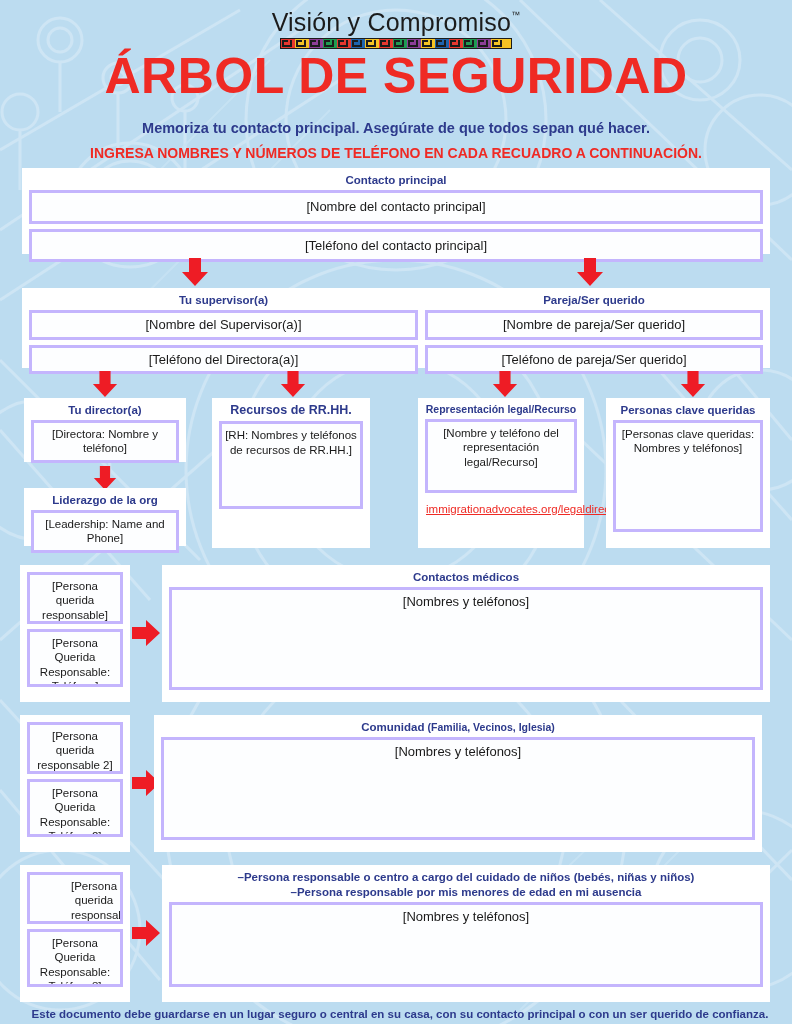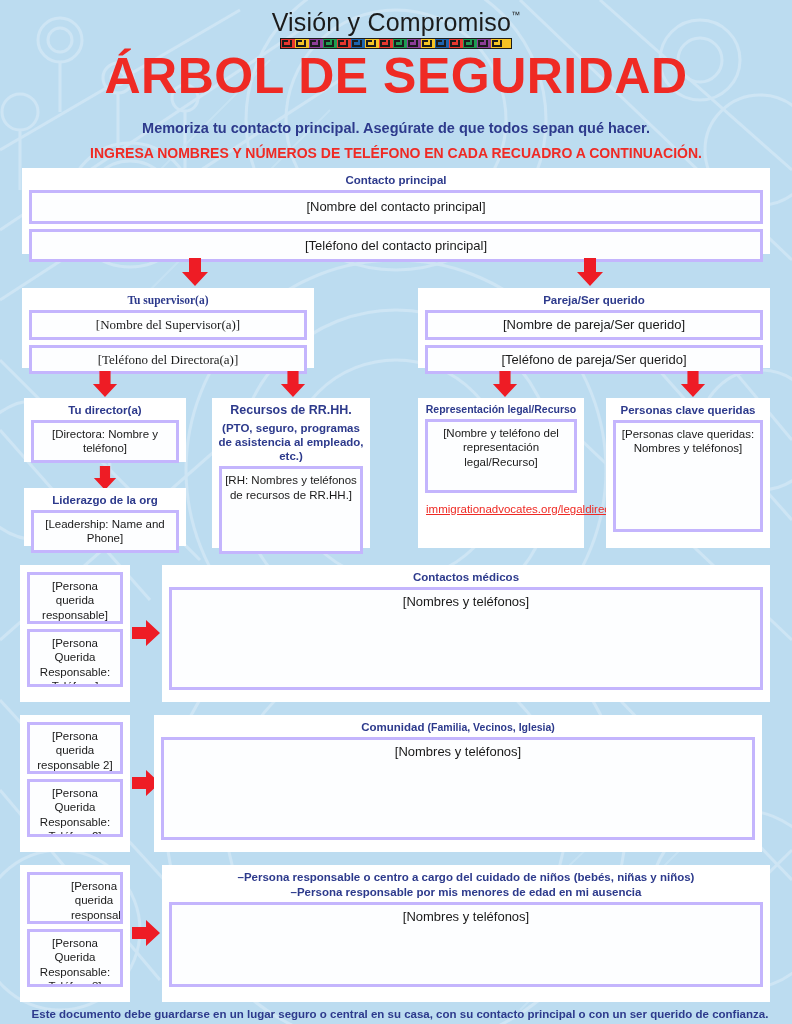--- a/index.html
+++ b/index.html
@@ -223,21 +223,21 @@
     <div class="field pad-lg">[Teléfono del contacto principal]</div>
   </div>
 
   <svg class="arrow" style="left:180px;top:258px;" width="30" height="28" viewBox="0 0 30 28">
     <path d="M9 0 h12 v14 h7 L15 28 L2 14 h7 z" fill="#ee1c25"></path>
   </svg>
   <svg class="arrow" style="left:575px;top:258px;" width="30" height="28" viewBox="0 0 30 28">
     <path d="M9 0 h12 v14 h7 L15 28 L2 14 h7 z" fill="#ee1c25"></path>
   </svg>
 
-  <div class="card" style="left:22px;top:288px;width:292px;height:80px;font-family:Liberation Serif, serif;">
+  <div class="card" style="left:22px;top:288px;width:403px;height:80px;">
     <div class="card-title">Tu supervisor(a)</div>
     <div class="field">[Nombre del Supervisor(a)]</div>
     <div class="field">[Teléfono del Directora(a)]</div>
   </div>
 
   <div class="card" style="left:418px;top:288px;width:352px;height:80px;">
     <div class="card-title">Pareja/Ser querido</div>
     <div class="field">[Nombre de pareja/Ser querido]</div>
     <div class="field">[Teléfono de pareja/Ser querido]</div>
   </div>
@@ -264,21 +264,20 @@
     <path d="M9 0 h12 v14 h7 L15 28 L2 14 h7 z" fill="#ee1c25"></path>
   </svg>
 
   <div class="card" style="left:24px;top:488px;width:162px;height:58px;">
     <div class="card-title">Liderazgo de la org</div>
     <div class="field tiny" style="margin-bottom:4px;">[Leadership: Name and Phone]</div>
   </div>
 
   <div class="card" style="left:212px;top:398px;width:158px;height:150px;">
     <div class="card-title big">Recursos de RR.HH.</div>
-    <div class="card-title" style="padding-top:0;">(PTO, seguro, programas de asistencia al empleado, etc.)</div>
     <div class="field tiny" style="height:88px;margin-bottom:4px;">[RH: Nombres y teléfonos de recursos de RR.HH.]</div>
   </div>
 
   <div class="card" style="left:418px;top:398px;width:166px;height:150px;">
     <div class="card-title small">Representación legal/Recurso</div>
     <div class="field tiny" style="height:74px;margin-bottom:0;">[Nombre y teléfono del representación legal/Recurso]</div>
     <a class="link">immigrationadvocates.org/legaldirectory</a>
   </div>
 
   <div class="card" style="left:606px;top:398px;width:164px;height:150px;">

